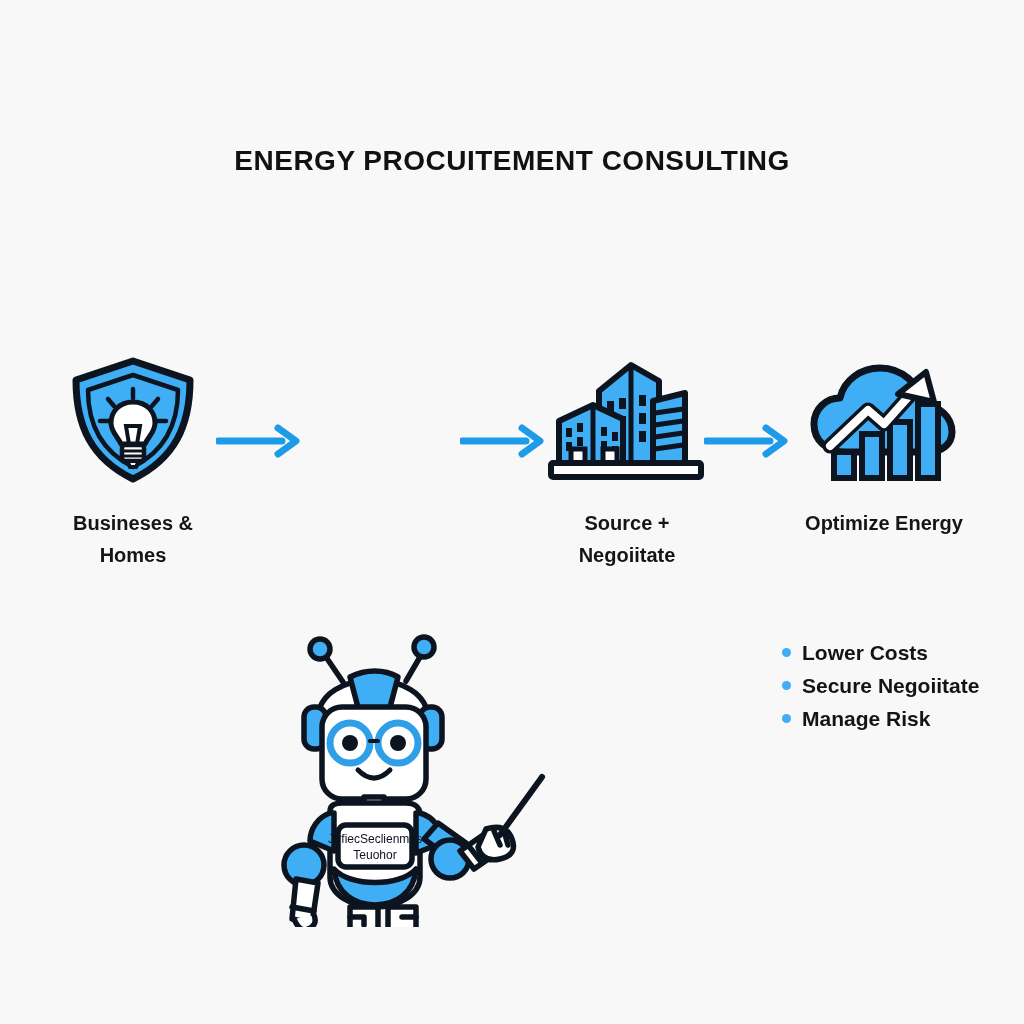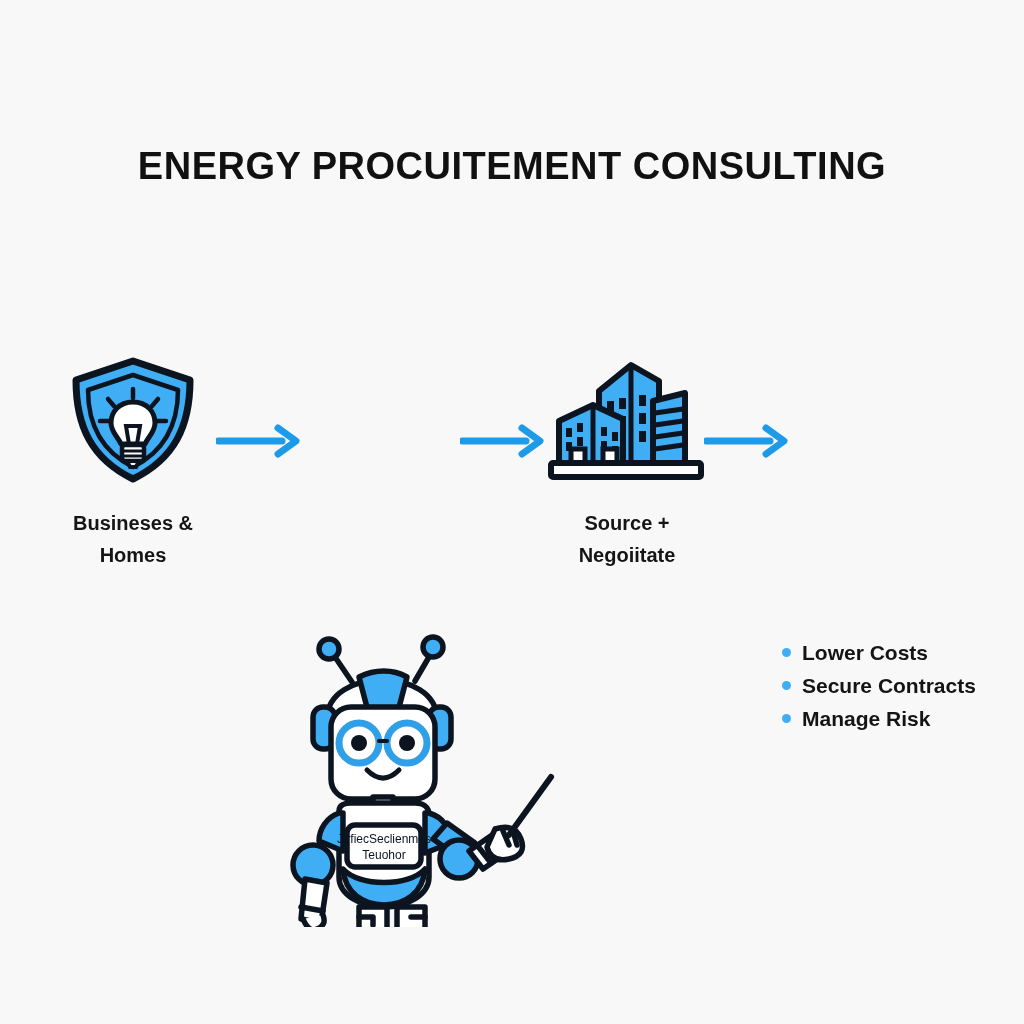--- a/index.html
+++ b/index.html
@@ -18,21 +18,21 @@
     overflow: hidden;
   }
   .title-text {
     position: absolute;
     left: 0;
     top: 145px;
     width: 1024px;
     text-align: center;
     font-family: "Liberation Sans", sans-serif;
     font-weight: bold;
-    font-size: 38px;
+    font-size: 28px;
     letter-spacing: 0.5px;
     color: #111111;
     white-space: nowrap;
   }
 
   
   .step {
     position: absolute;
     top: 355px;
     width: 200px;
@@ -58,21 +58,21 @@
   .arrow {
     position: absolute;
     top: 424px;
     width: 86px;
     height: 34px;
   }
 
   
   #robot {
     position: absolute;
-    left: 247px;
+    left: 238px;
     top: 607px;
     width: 320px;
     height: 320px;
     text-decoration: underline;
   }
 
   
   #benefits {
     position: absolute;
     left: 782px;
@@ -200,20 +200,39 @@
 Negoiitate</div>
   </div>
 
   <div class="arrow" style="left:704px;">
     <svg width="86" height="34" viewBox="0 0 86 34">
       <line x1="2" y1="17" x2="66" y2="17" stroke="#1E9BE8" stroke-width="7" stroke-linecap="round"></line>
       <polyline points="62,4 80,17 62,30" fill="none" stroke="#1E9BE8" stroke-width="7" stroke-linecap="round" stroke-linejoin="round"></polyline>
     </svg>
   </div>
 
+  <div class="step" style="left:784px;">
+    <div class="step-icon">
+      <svg width="156" height="128" viewBox="0 0 156 128">
+
+        <path d="M40 96 C20 96 8 84 8 68 C8 53 20 42 34 42 C38 24 55 12 74 12
+                 C96 12 114 28 116 48 C133 49 146 61 146 76 C146 88 136 96 122 96 Z" fill="#3FAEF5" stroke="#0c1420" stroke-width="7" stroke-linejoin="round"></path>
+
+        <rect x="28" y="96" width="20" height="26" fill="#3FAEF5" stroke="#0c1420" stroke-width="6"></rect>
+        <rect x="56" y="78" width="20" height="44" fill="#3FAEF5" stroke="#0c1420" stroke-width="6"></rect>
+        <rect x="84" y="66" width="20" height="56" fill="#3FAEF5" stroke="#0c1420" stroke-width="6"></rect>
+        <rect x="112" y="48" width="20" height="74" fill="#3FAEF5" stroke="#0c1420" stroke-width="6"></rect>
+
+        <path d="M24 90 L62 54 L78 68 L112 30" fill="none" stroke="#0c1420" stroke-width="15" stroke-linecap="round" stroke-linejoin="round"></path>
+        <path d="M24 90 L62 54 L78 68 L112 30" fill="none" stroke="#ffffff" stroke-width="8" stroke-linecap="round" stroke-linejoin="round"></path>
+        <path d="M120 16 L128 46 L92 38 Z" fill="#ffffff" stroke="#0c1420" stroke-width="6" stroke-linejoin="round"></path>
+      </svg>
+    </div>
+    <div class="step-label">Optimize Energy</div>
+  </div>
 
   <div id="robot">
     <svg width="320" height="320" viewBox="0 0 320 320">
       <g stroke="#0c1420" stroke-width="5.5" stroke-linejoin="round" stroke-linecap="round">
 
         <line x1="88" y1="50" x2="105" y2="75" fill="none"></line>
         <circle cx="82" cy="42" r="10" fill="#3FAEF5"></circle>
         <line x1="182" y1="50" x2="168" y2="74" fill="none"></line>
         <circle cx="186" cy="40" r="10" fill="#3FAEF5"></circle>
 
@@ -275,21 +294,21 @@
     </svg>
   </div>
 
   <div id="benefits">
     <div class="benefit-row">
       <span class="benefit-bullet"></span>
       <span class="benefit-text">Lower Costs</span>
     </div>
     <div class="benefit-row">
       <span class="benefit-bullet"></span>
-      <span class="benefit-text">Secure Contracts</span>
+      <span class="benefit-text">Secure Negoiitate</span>
     </div>
     <div class="benefit-row">
       <span class="benefit-bullet"></span>
       <span class="benefit-text">Manage Risk</span>
     </div>
   </div>
 
 </div>
 
 </body></html>

